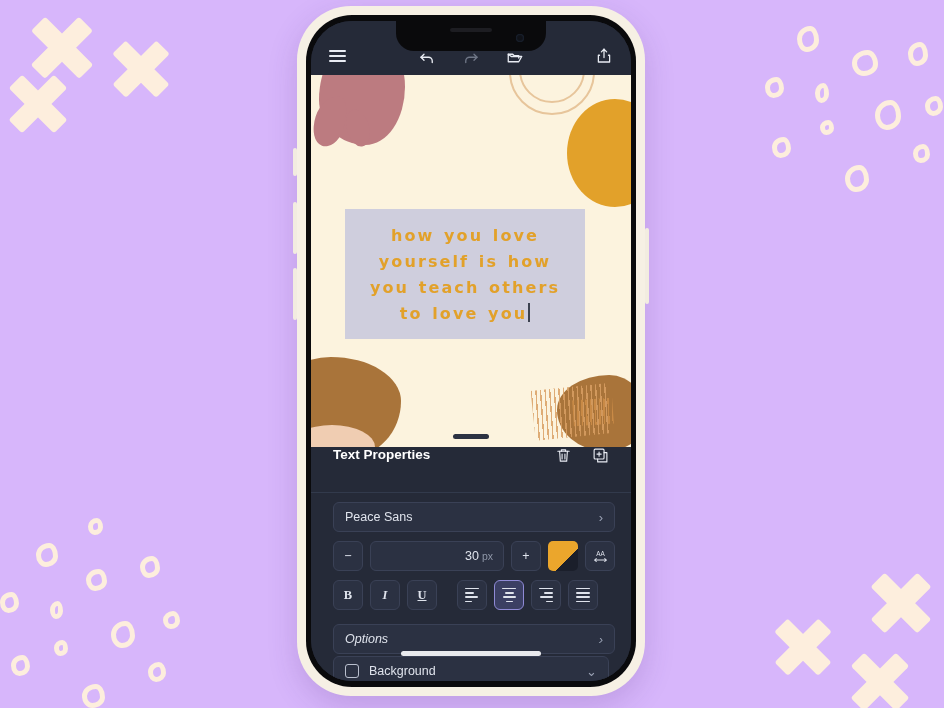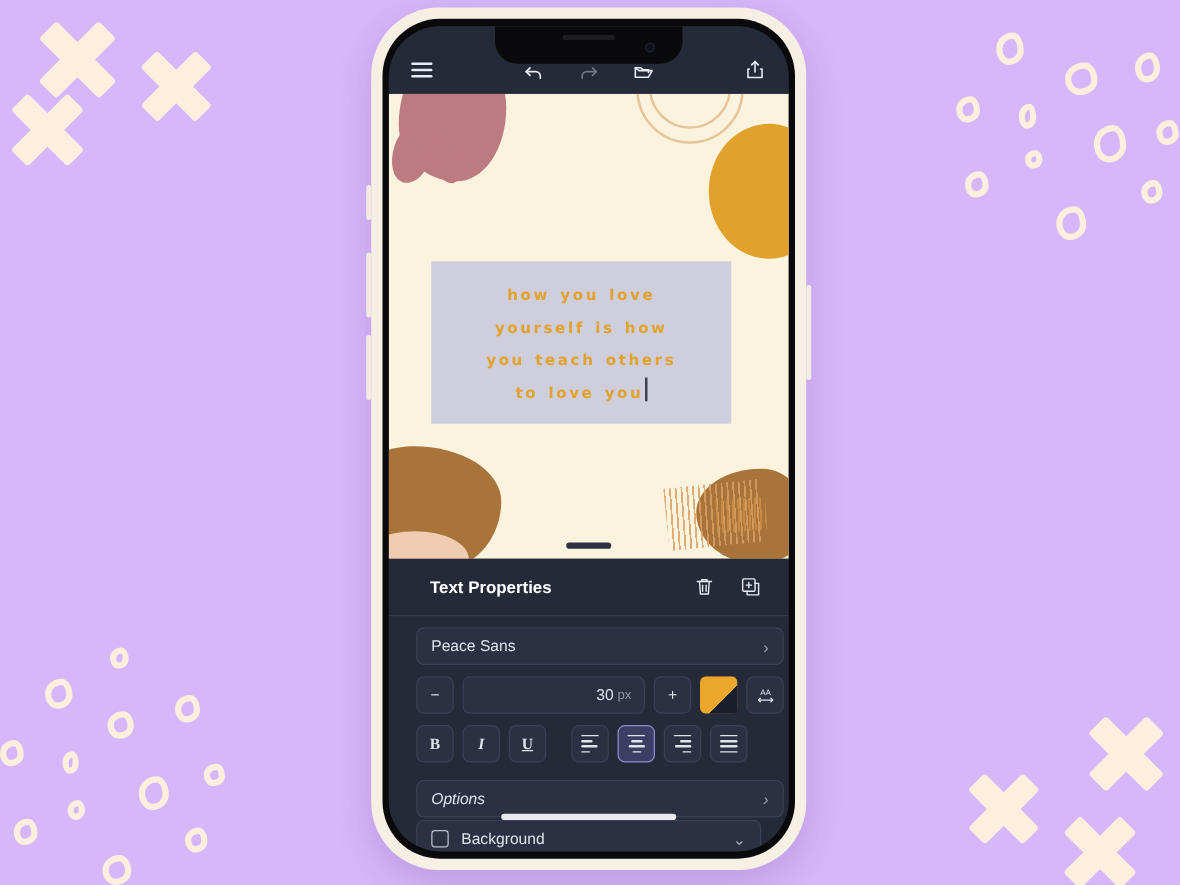--- a/index.html
+++ b/index.html
@@ -251,21 +251,21 @@
     top: 134px;
     width: 240px;
     background: #cfcedd;
     padding: 14px 8px 12px 8px;
     text-align: center;
   }
   #text-content {
     color: #e2a12a;
     font-family: "DejaVu Sans", sans-serif;
     font-weight: 700;
-    font-size: 12px;
+    font-size: 16px;
     line-height: 26px;
     letter-spacing: 2.1px;
     white-space: pre-wrap;
     word-spacing: 2px;
   }
   #text-caret {
     display: inline-block;
     width: 2px;
     height: 19px;
     background: #3c4250;
@@ -285,39 +285,39 @@
 
   
   #panel {
     position: relative;
     background: #252a38;
     height: 100%;
     padding: 0 0 0 0;
   }
   #panel-header {
     display: flex;
-    align-items: center;
+    align-items: flex-start;
     height: 46px;
-    padding: 0 22px 0 33px;
+    padding: 0 22px 0 22px;
     border-bottom: 1px solid #323a4c;
     gap: 12px;
   }
   #panel-title {
     color: #ffffff;
     font-size: 13.5px;
     font-weight: 700;
   }
   #panel-header-actions {
     margin-left: auto;
     display: flex;
     gap: 20px;
     align-items: center;
   }
   .panel-row {
-    padding: 9px 4px 0 22px;
+    padding: 9px 16px 0 22px;
     text-align: center;
   }
   .ctrl {
     background: #2b3142;
     border: 1px solid #3a4156;
     border-radius: 6px;
     color: #dfe3ec;
     height: 30px;
     display: flex;
     align-items: center;

